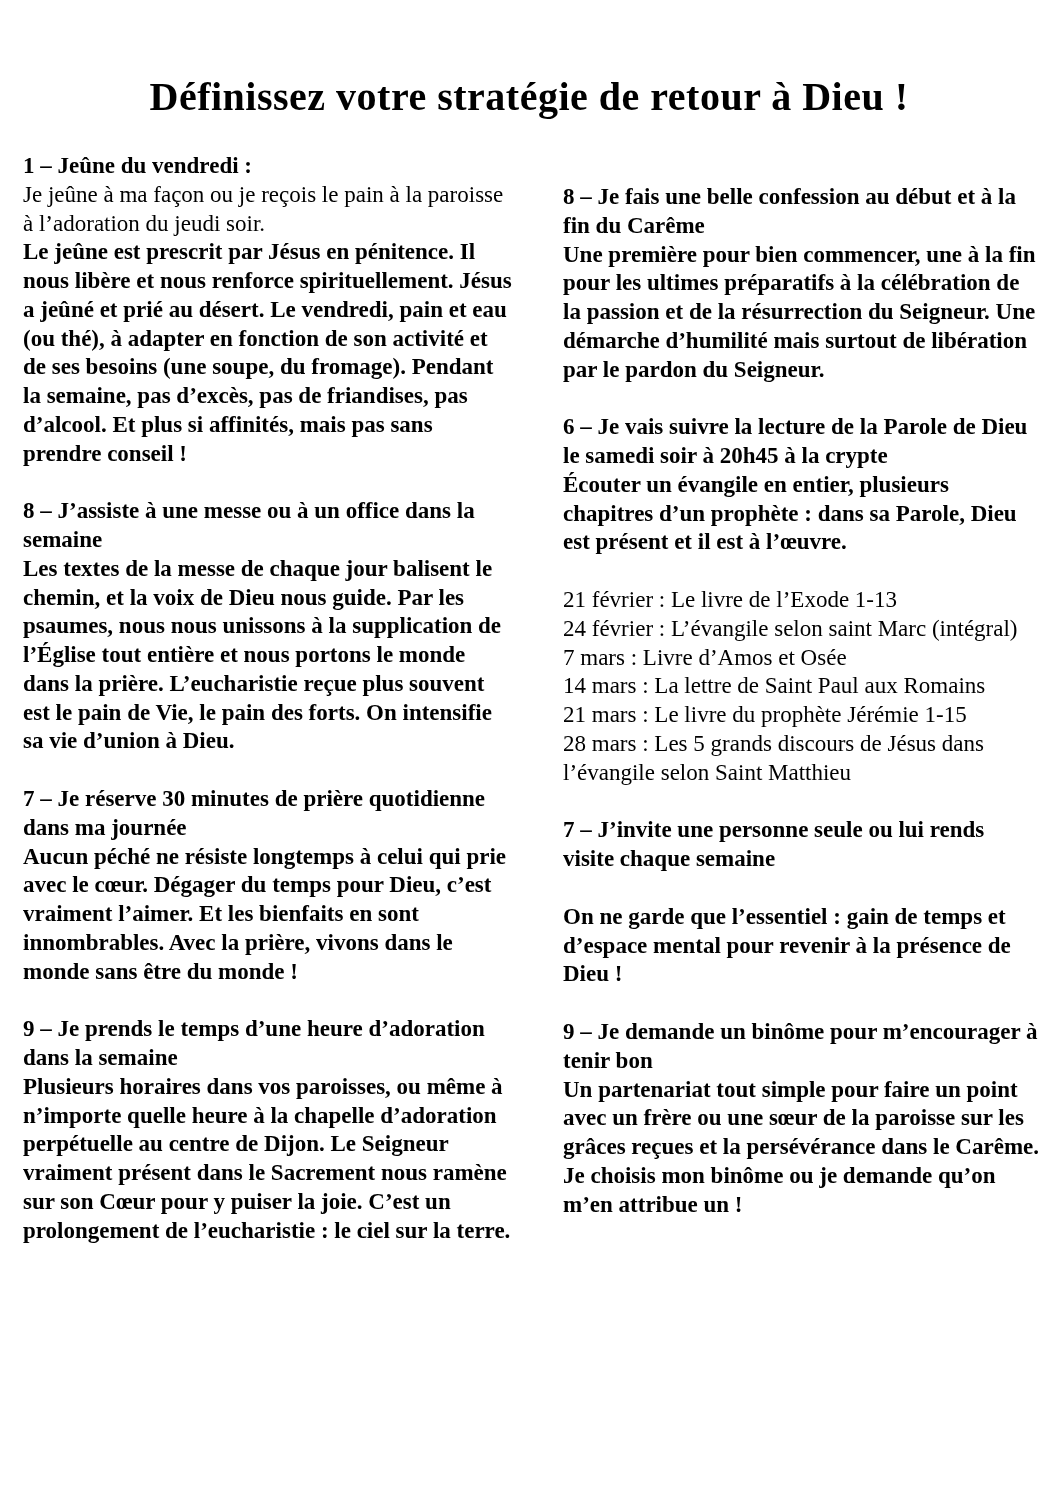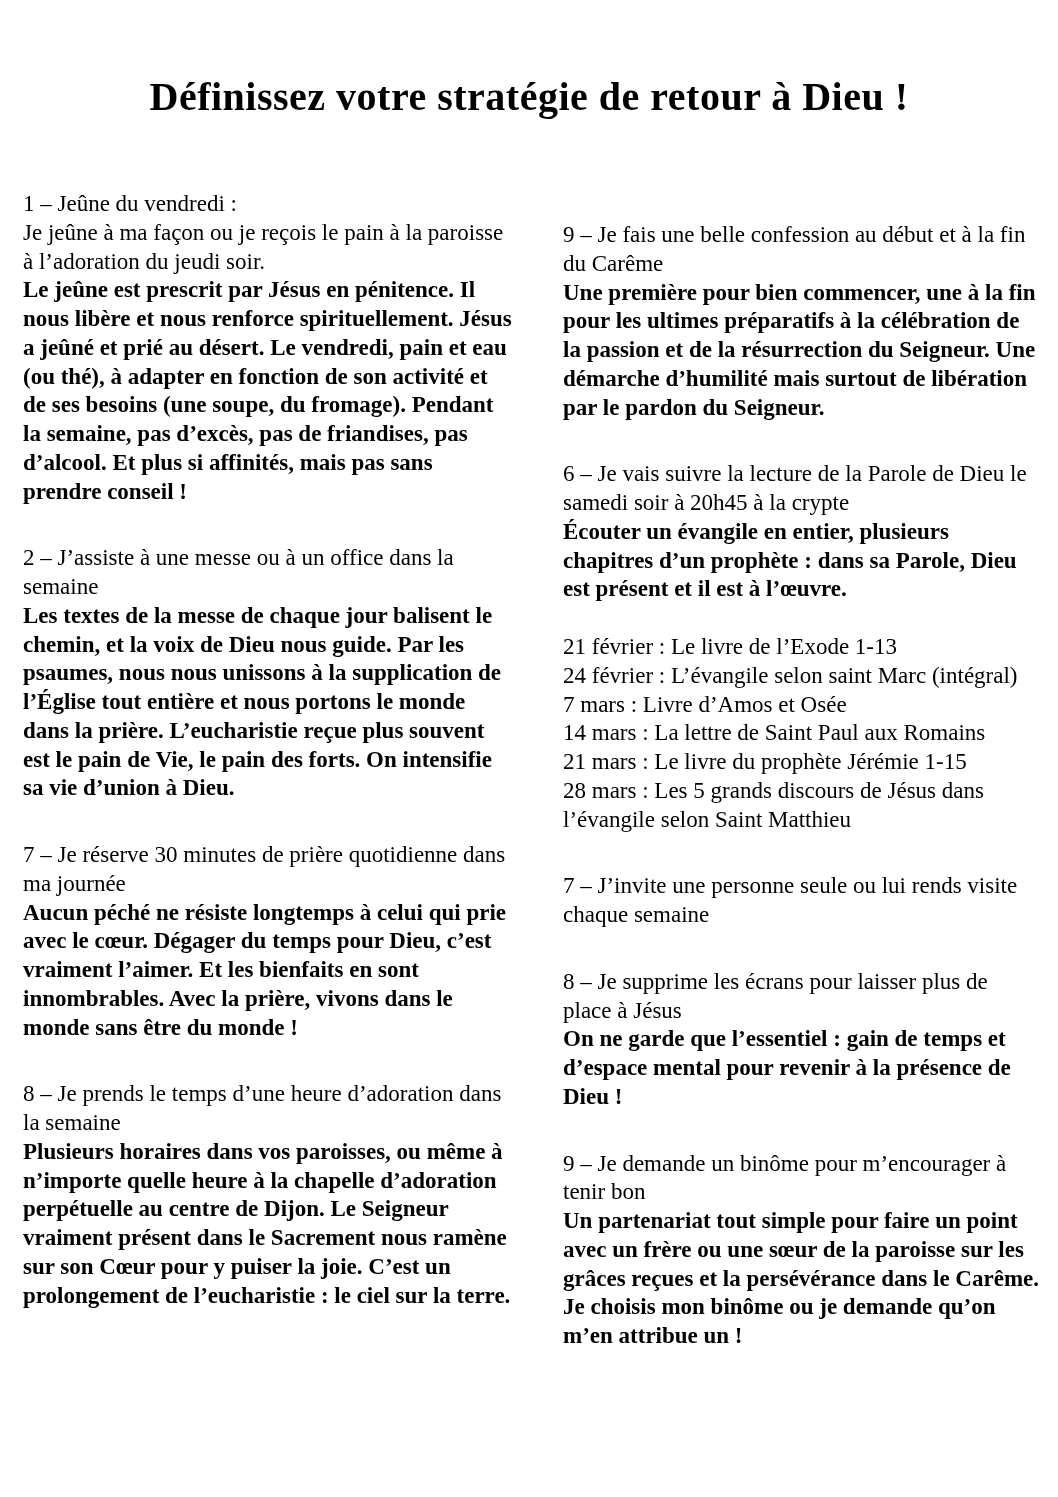--- a/index.html
+++ b/index.html
@@ -28,21 +28,21 @@
     padding-right: 18px;
   }
   .col {
     font-size: 23px;
     line-height: 1.25;
   }
   .col-left  { width: 490px; margin-right: 50px; flex: 0 0 auto; }
   .col-right { width: 477px; flex: 0 0 auto; padding-top: 31px; }
   .section { margin-bottom: 29px; }
   .section:last-child { margin-bottom: 0; }
-  .section-heading { font-weight: normal; margin-top: 38px; }
+  .section-heading { font-weight: bold; }
   .section-subheading { font-weight: normal; }
   .section-body { font-weight: bold; }
   .schedule { margin-top: 29px; }
 </style>
 </head>
 <body>
 
 <div class="doc">
 
   <h1 class="doc-title">Définissez votre stratégie de retour à Dieu !</h1>
@@ -51,40 +51,40 @@
 
     <div class="col col-left">
 
       <div class="section">
         <div class="section-heading">1 – Jeûne du vendredi :</div>
         <div class="section-subheading">Je jeûne à ma façon ou je reçois le pain à la paroisse à l’adoration du jeudi soir.</div>
         <div class="section-body">Le jeûne est prescrit par Jésus en pénitence. Il nous libère et nous renforce spirituellement. Jésus a jeûné et prié au désert. Le vendredi, pain et eau (ou thé), à adapter en fonction de son activité et de ses besoins (une soupe, du fromage). Pendant la semaine, pas d’excès, pas de friandises, pas d’alcool. Et plus si affinités, mais pas sans prendre conseil !</div>
       </div>
 
       <div class="section">
-        <div class="section-heading">2 – J’assiste à une messe ou à un office dans la semaine</div>
+        <div class="section-heading">8 – J’assiste à une messe ou à un office dans la semaine</div>
         <div class="section-body">Les textes de la messe de chaque jour balisent le chemin, et la voix de Dieu nous guide. Par les psaumes, nous nous unissons à la supplication de l’Église tout entière et nous portons le monde dans la prière. L’eucharistie reçue plus souvent est le pain de Vie, le pain des forts. On intensifie sa vie d’union à Dieu.</div>
       </div>
 
       <div class="section">
         <div class="section-heading">7 – Je réserve 30 minutes de prière quotidienne dans ma journée</div>
         <div class="section-body">Aucun péché ne résiste longtemps à celui qui prie avec le cœur. Dégager du temps pour Dieu, c’est vraiment l’aimer. Et les bienfaits en sont innombrables. Avec la prière, vivons dans le monde sans être du monde !</div>
       </div>
 
       <div class="section">
-        <div class="section-heading">8 – Je prends le temps d’une heure d’adoration dans la semaine</div>
+        <div class="section-heading">9 – Je prends le temps d’une heure d’adoration dans la semaine</div>
         <div class="section-body">Plusieurs horaires dans vos paroisses, ou même à n’importe quelle heure à la chapelle d’adoration perpétuelle au centre de Dijon. Le Seigneur vraiment présent dans le Sacrement nous ramène sur son Cœur pour y puiser la joie. C’est un prolongement de l’eucharistie : le ciel sur la terre.</div>
       </div>
 
     </div>
 
     <div class="col col-right">
 
       <div class="section">
-        <div class="section-heading">9 – Je fais une belle confession au début et à la fin du Carême</div>
+        <div class="section-heading">8 – Je fais une belle confession au début et à la fin du Carême</div>
         <div class="section-body">Une première pour bien commencer, une à la fin pour les ultimes préparatifs à la célébration de la passion et de la résurrection du Seigneur. Une démarche d’humilité mais surtout de libération par le pardon du Seigneur.</div>
       </div>
 
       <div class="section">
         <div class="section-heading">6 – Je vais suivre la lecture de la Parole de Dieu le samedi soir à 20h45 à la crypte</div>
         <div class="section-body">Écouter un évangile en entier, plusieurs chapitres d’un prophète : dans sa Parole, Dieu est présent et il est à l’œuvre.</div>
         <div class="schedule">
           <div class="schedule-line">21 février : Le livre de l’Exode 1-13</div>
           <div class="schedule-line">24 février : L’évangile selon saint Marc (intégral)</div>
           <div class="schedule-line">7 mars : Livre d’Amos et Osée</div>
@@ -92,21 +92,20 @@
           <div class="schedule-line">21 mars : Le livre du prophète Jérémie 1-15</div>
           <div class="schedule-line">28 mars : Les 5 grands discours de Jésus dans l’évangile selon Saint Matthieu</div>
         </div>
       </div>
 
       <div class="section">
         <div class="section-heading">7 – J’invite une personne seule ou lui rends visite chaque semaine</div>
       </div>
 
       <div class="section">
-        <div class="section-heading">8 – Je supprime les écrans pour laisser plus de place à Jésus</div>
         <div class="section-body">On ne garde que l’essentiel : gain de temps et d’espace mental pour revenir à la présence de Dieu !</div>
       </div>
 
       <div class="section">
         <div class="section-heading">9 – Je demande un binôme pour m’encourager à tenir bon</div>
         <div class="section-body">Un partenariat tout simple pour faire un point avec un frère ou une sœur de la paroisse sur les grâces reçues et la persévérance dans le Carême. Je choisis mon binôme ou je demande qu’on m’en attribue un !</div>
       </div>
 
     </div>
 

